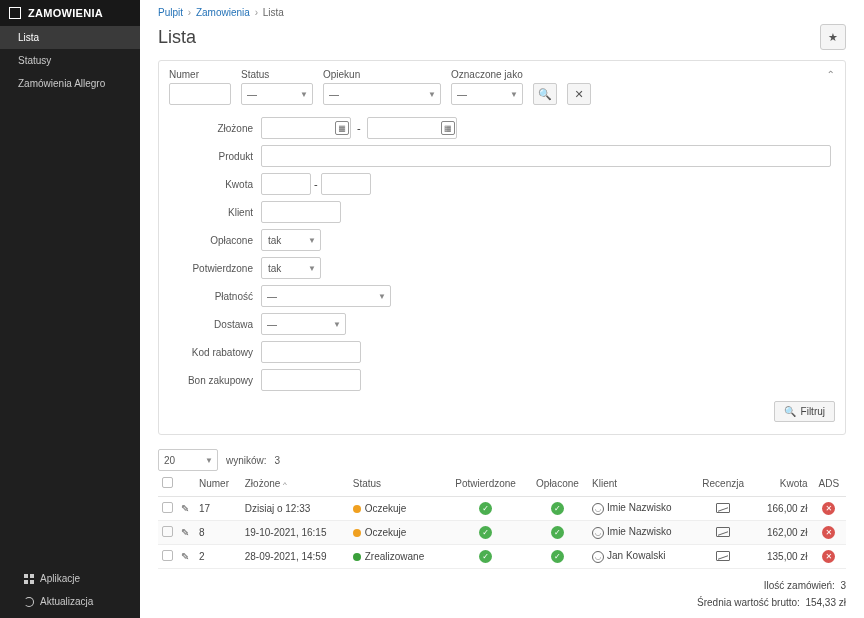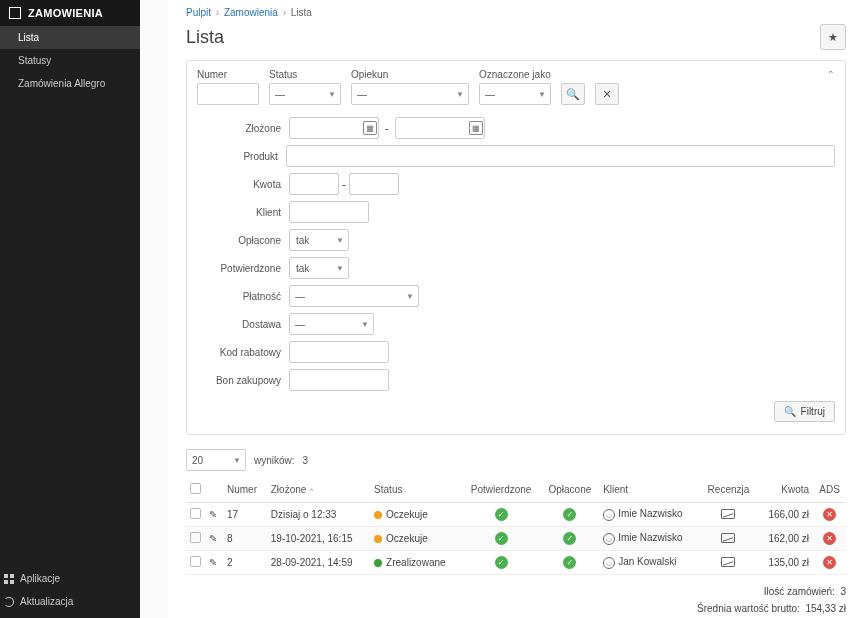--- a/index.html
+++ b/index.html
@@ -1,25 +1,25 @@
 <!DOCTYPE html>
 <html><head>
 <meta charset="utf-8">
 <style>
 * { box-sizing: border-box; margin: 0; padding: 0; }
 body { font-family: Arial, Helvetica, sans-serif; font-size: 11px; color: #333; background: #fafafa; }
-.app { display: flex; width: 864px; height: 618px; overflow: hidden; gap: 28px; }
+.app { display: flex; width: 864px; height: 618px; overflow: hidden; }
 .sidebar { width: 140px; background: #1f1f1f; color: #ccc; display: flex; flex-direction: column; }
 .sidebar-header { display: flex; align-items: center; padding: 7px 9px; background: #181818; font-weight: bold; color: #fff; font-size: 11px; letter-spacing: .3px; }
 .sidebar-header .box-icon { width: 12px; height: 12px; border: 1.5px solid #fff; margin-right: 7px; }
 .sidebar nav { flex: 1; }
 .sidebar-item { padding: 6px 18px; font-size: 10px; cursor: pointer; color: #c9c9c9; }
 .sidebar-item.active { background: #3a3a3a; color: #fff; }
 .sidebar-footer { padding-bottom: 5px; }
-.sidebar-footer .sidebar-item { padding-left: 4px; display: flex; align-items: center; gap: 6px; }
+.sidebar-footer .sidebar-item { padding-left: 24px; display: flex; align-items: center; gap: 6px; }
 
 .main { flex: 1; overflow-y: auto; padding: 5px 18px 10px 18px; background: #fff; }
 .breadcrumbs { font-size: 10px; color: #666; padding: 2px 0 6px; }
 .breadcrumbs a { color: #2573b8; text-decoration: none; }
 .breadcrumbs .sep { color: #999; margin: 0 2px; }
 
 .page-title-row { display: flex; align-items: center; justify-content: space-between; margin-bottom: 10px; }
 .page-title { font-size: 18px; font-weight: 400; color: #444; }
 .star-btn { width: 26px; height: 26px; border: 1px solid #ccc; border-radius: 3px; background: #f5f5f5; display: flex; align-items: center; justify-content: center; cursor: pointer; color:#555; }
 
@@ -42,21 +42,21 @@
 .wide { width: 570px; }
 .small { width: 50px; }
 .med { width: 100px; }
 .sel-sm { width: 38px; padding-left: 6px; }
 .sel-md { width: 130px; }
 .sel-lg { width: 85px; }
 
 .filtruj-row { display:flex; justify-content:flex-end; margin-top:10px; }
 .filtruj-btn { border:1px solid #ccc; background:#f5f5f5; padding:4px 9px; border-radius:2px; font-size:10px; cursor:pointer; display:flex; align-items:center; gap:4px; color:#444; }
 
-.results-bar { display:flex; align-items:center; gap:8px; font-size:10px; color:#555; margin-bottom:6px; }
+.results-bar { display:flex; align-items:center; gap:8px; font-size:10px; color:#555; }
 
 table { width:100%; border-collapse:collapse; font-size:10px; }
 thead th { text-align:left; font-weight:400; color:#555; padding:6px 4px; border-bottom:1px solid #e3e3e3; }
 tbody td { padding:5px 4px; border-bottom:1px solid #eee; color:#444; vertical-align:middle; }
 tbody tr:nth-child(even) { background:#fafafa; }
 .chk { width:11px; height:11px; border:1px solid #bbb; border-radius:2px; display:inline-block; }
 .edit-icon { color:#555; cursor:pointer; }
 .dot { width:8px; height:8px; border-radius:50%; display:inline-block; margin-right:4px; vertical-align:middle; }
 .dot.orange { background:#f0a020; }
 .dot.green { background:#3aa03a; }

